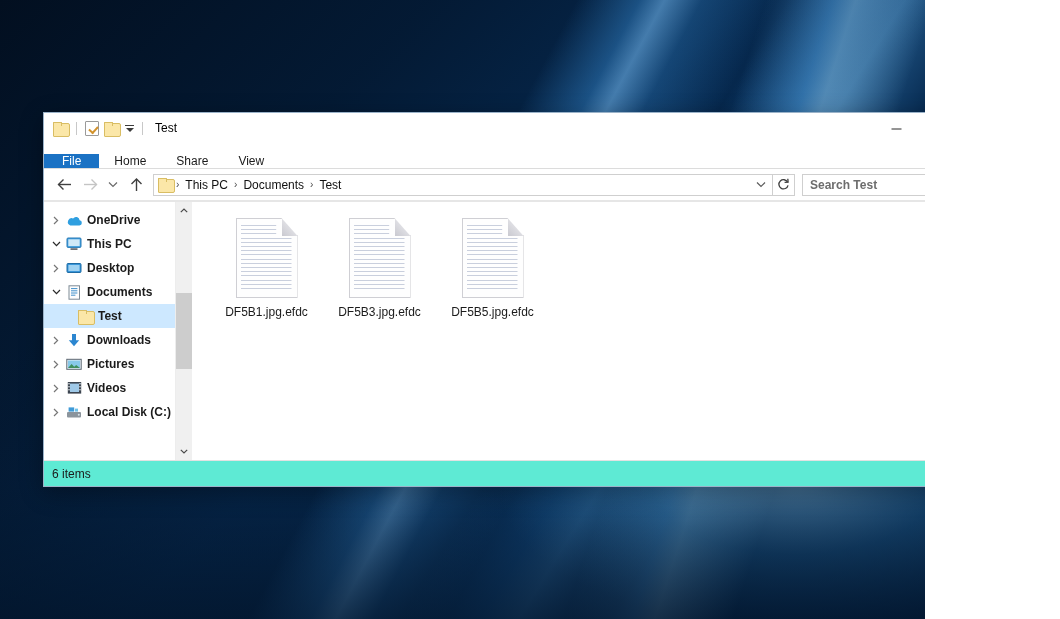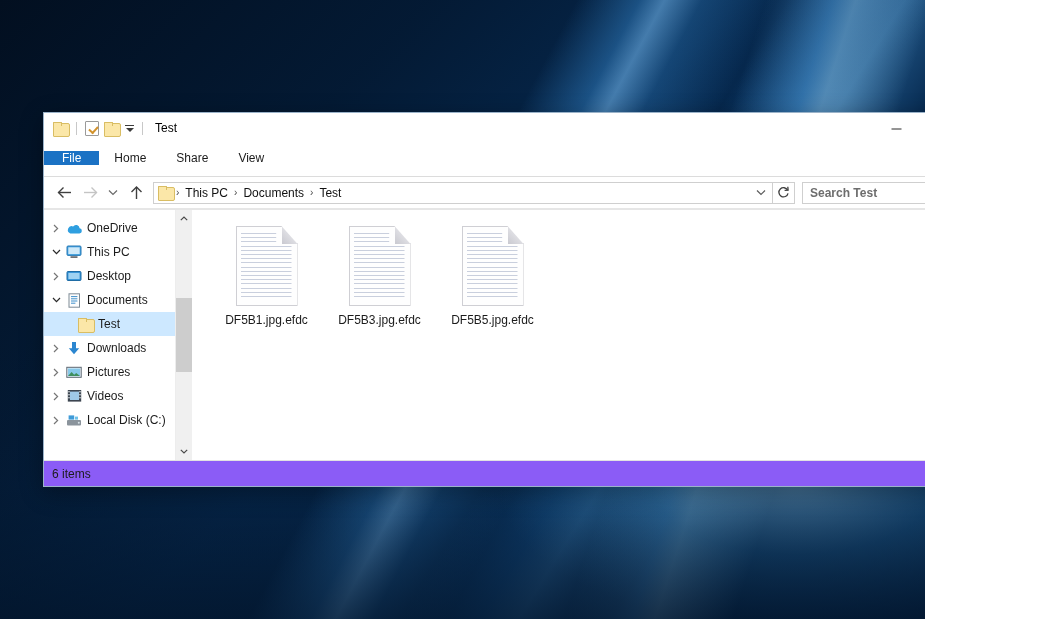--- a/index.html
+++ b/index.html
@@ -145,25 +145,24 @@
 
   .wincontrols {
     position: absolute; right: 0; top: 0; display: flex; height: 30px;
   }
   .wc { width: 45px; height: 30px; display: flex; align-items: center; justify-content: center; }
   .wc svg { display: block; }
 
   
   .ribbon {
     height: 26px; flex: 0 0 26px;
-    display: flex; align-items: flex-start;
+    display: flex; align-items: flex-end;
     background: #ffffff;
     border-bottom: 1px solid #dcdcdc;
     position: relative;
-    margin-top: 8px;
   }
   .tab {
     padding: 0 15px; display: flex; align-items: center; font-size: 12px; color: #1b1b1b;
     cursor: default;
   }
   .tab.file { background: #1b72c4; color: #fff; padding: 0 18px; }
   .ribbon-right {
     margin-left: auto; display: flex; align-items: center; gap: 4px; padding-right: 8px;
   }
   .chev-expand {
@@ -218,21 +217,21 @@
   
   .body {
     flex: 1 1 auto; display: flex; min-height: 0; border-top: 1px solid #e6e6e6;
   }
 
   .navpane {
     width: 147px; flex: 0 0 147px; background: #fff;
     display: flex; min-height: 0; position: relative;
   }
   .navtree {
-    flex: 1 1 auto; overflow: hidden; padding-top: 6px;
+    flex: 1 1 auto; overflow: hidden; padding-top: 6px; font-weight: bold;
   }
   .nav-item {
     height: 24px; display: flex; align-items: center; padding-left: 4px;
     font-size: 12px; color: #1b1b1b; white-space: nowrap;
   }
   .nav-item.selected { background: #cde8ff; }
   .nav-exp {
     width: 16px; flex: 0 0 16px; display: flex; align-items: center; justify-content: center;
     color: #636363;
   }
@@ -294,21 +293,21 @@
     border-right: 1px solid #cfcfd4;
   }
   .fname {
     margin-top: 6px; font-size: 12px; color: #1b1b1b; text-align: center;
     padding: 1px 3px; white-space: nowrap;
   }
 
   
   .statusbar {
     height: 26px; flex: 0 0 26px; border-top: 1px solid #e2e2e2;
-    background: #8b5cf6; display: flex; align-items: center; padding: 0 8px;
+    background: #5eead4; display: flex; align-items: center; padding: 0 8px;
     font-size: 12px; color: #1b1b1b;
   }
   .status-right { margin-left: auto; display: flex; align-items: center; gap: 2px; }
   .viewbtn {
     width: 24px; height: 20px; display: flex; align-items: center; justify-content: center;
     border: 1px solid transparent;
   }
   .viewbtn.active { border: 1px solid #4aa3e0; background: #dcecfa; }
 </style>
 </head>

